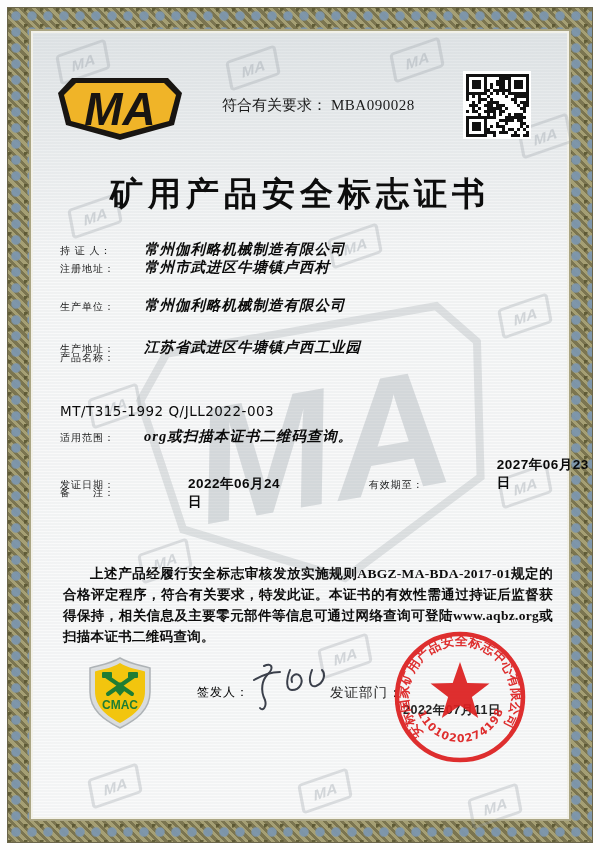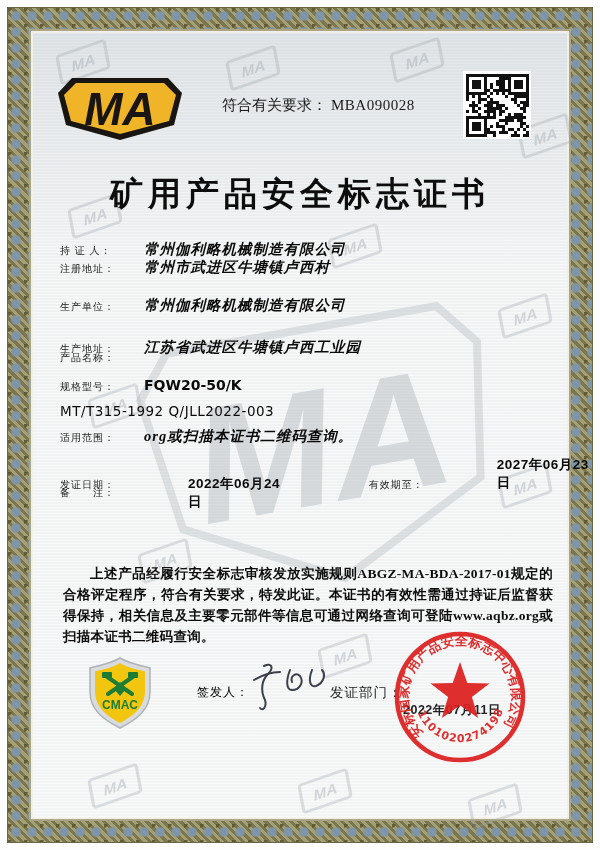--- a/index.html
+++ b/index.html
@@ -373,24 +373,20 @@
       <span class="lbl">生产单位：</span>
       <span class="val">常州伽利略机械制造有限公司</span>
     </div>
     <div class="row" style="top:338px">
       <span class="lbl">生产地址：</span>
       <span class="val">江苏省武进区牛塘镇卢西工业园</span>
     </div>
     <div class="row" style="top:351px">
       <span class="lbl">产品名称：</span>
     </div>
-    <div class="row" style="top:377px">
-      <span class="lbl">规格型号：</span>
-      <span class="val latin">FQW20-50/K</span>
-    </div>
     <div class="row" style="top:403px">
       <span class="val plain">MT/T315-1992 Q/JLL2022-003</span>
     </div>
     <div class="row" style="top:427px">
       <span class="lbl">适用范围：</span>
       <span class="val">org或扫描本证书二维码查询。</span>
     </div>
     <div class="row" style="top:456px">
       <span class="lbl">发证日期：</span>
       <span class="val date">2022年06月24日</span>

